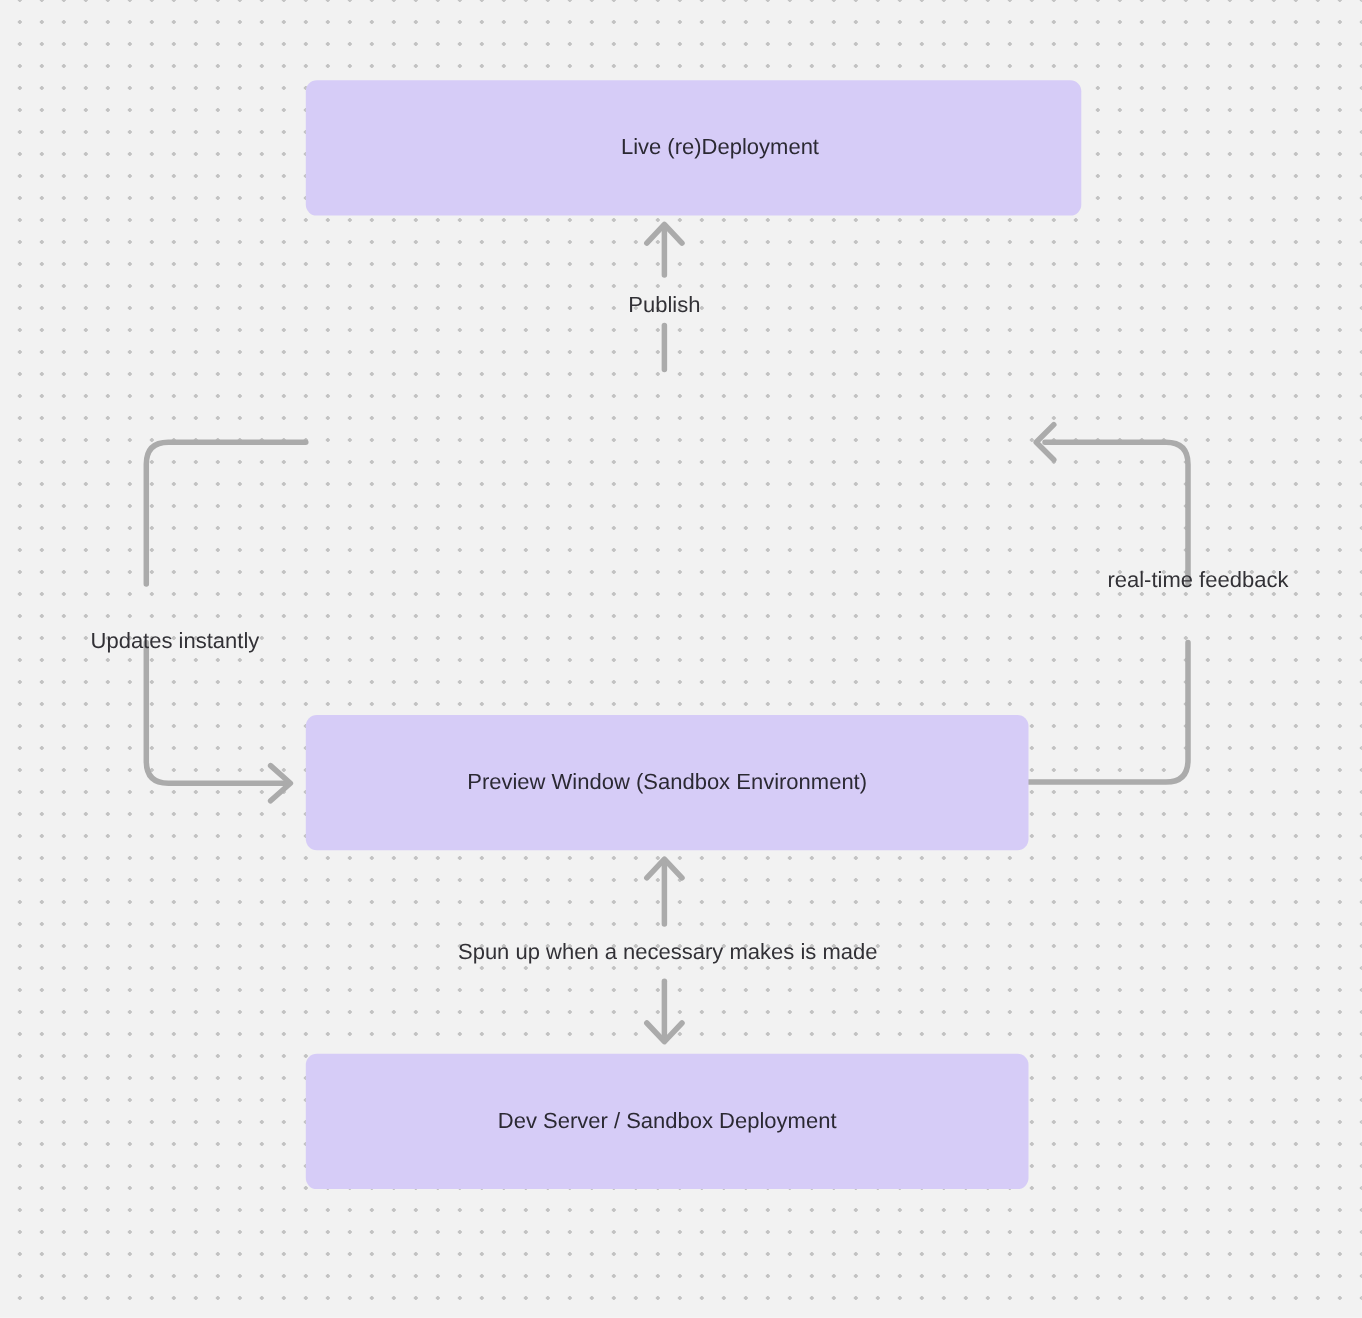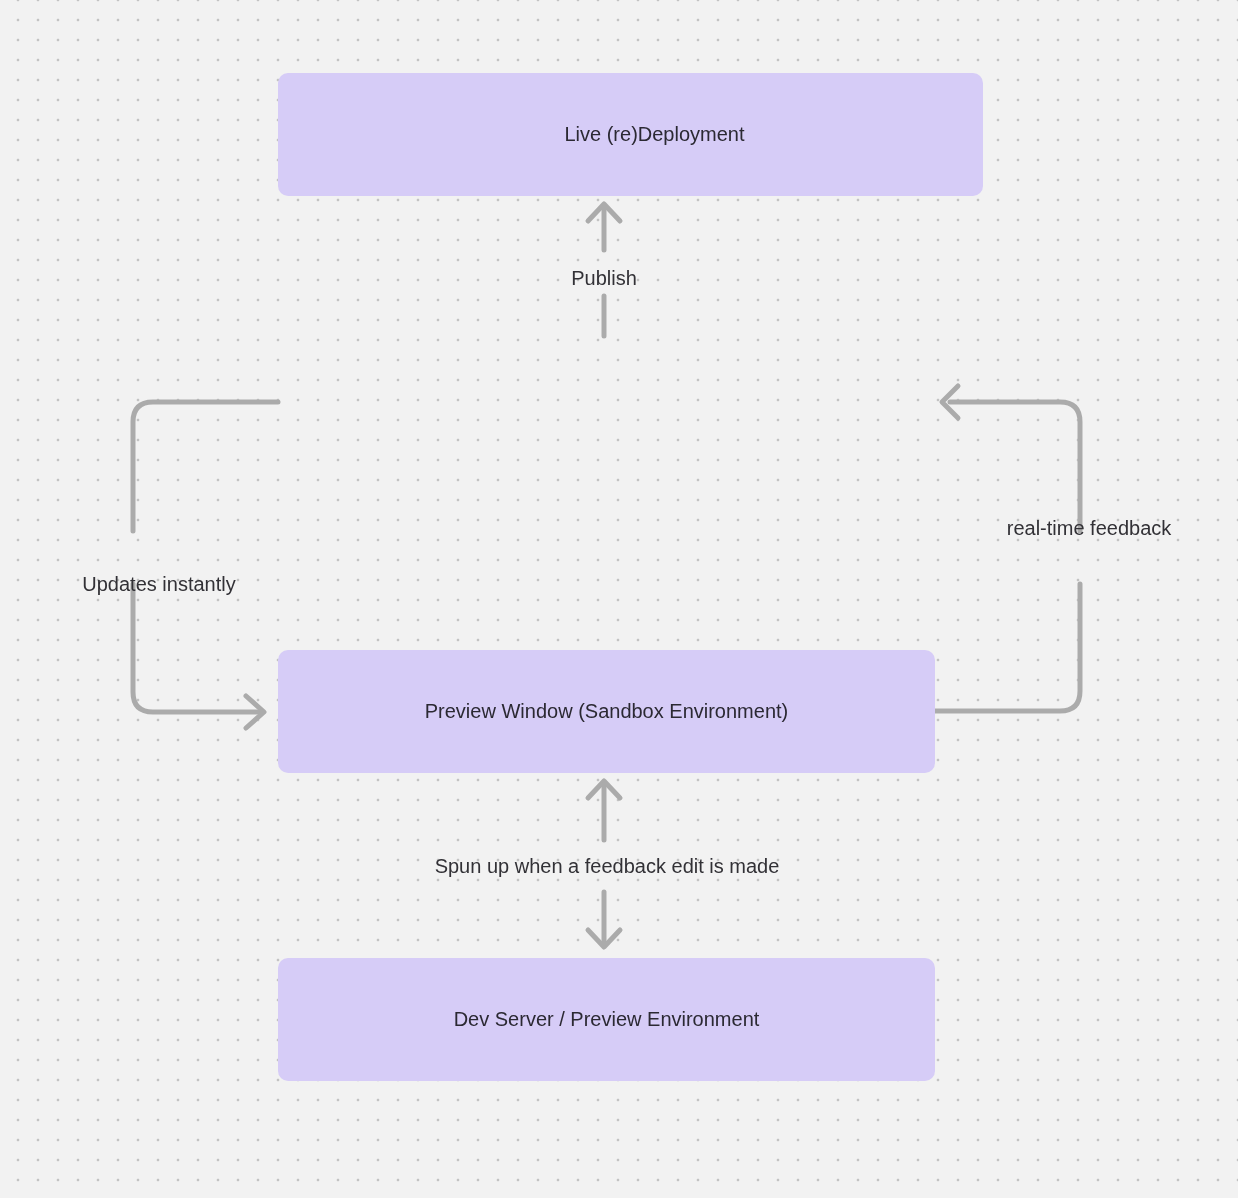--- a/index.html
+++ b/index.html
@@ -97,21 +97,21 @@
   <div class="node node-1">
     <span>Live (re)Deployment</span>
   </div>
 
 
   <div class="node node-3">
     <span>Preview Window (Sandbox Environment)</span>
   </div>
 
   <div class="node node-4">
-    <span>Dev Server / Preview Environment</span>
+    <span>Dev Server / Sandbox Deployment</span>
   </div>
 
   <div class="edge-label lbl-publish">Publish</div>
   <div class="edge-label lbl-updates">Updates instantly</div>
   <div class="edge-label lbl-realtime">real-time feedback</div>
-  <div class="edge-label lbl-spun">Spun up when a feedback edit is made</div>
+  <div class="edge-label lbl-spun">Spun up when a necessary makes is made</div>
 
 </div>
 
 </body></html>

